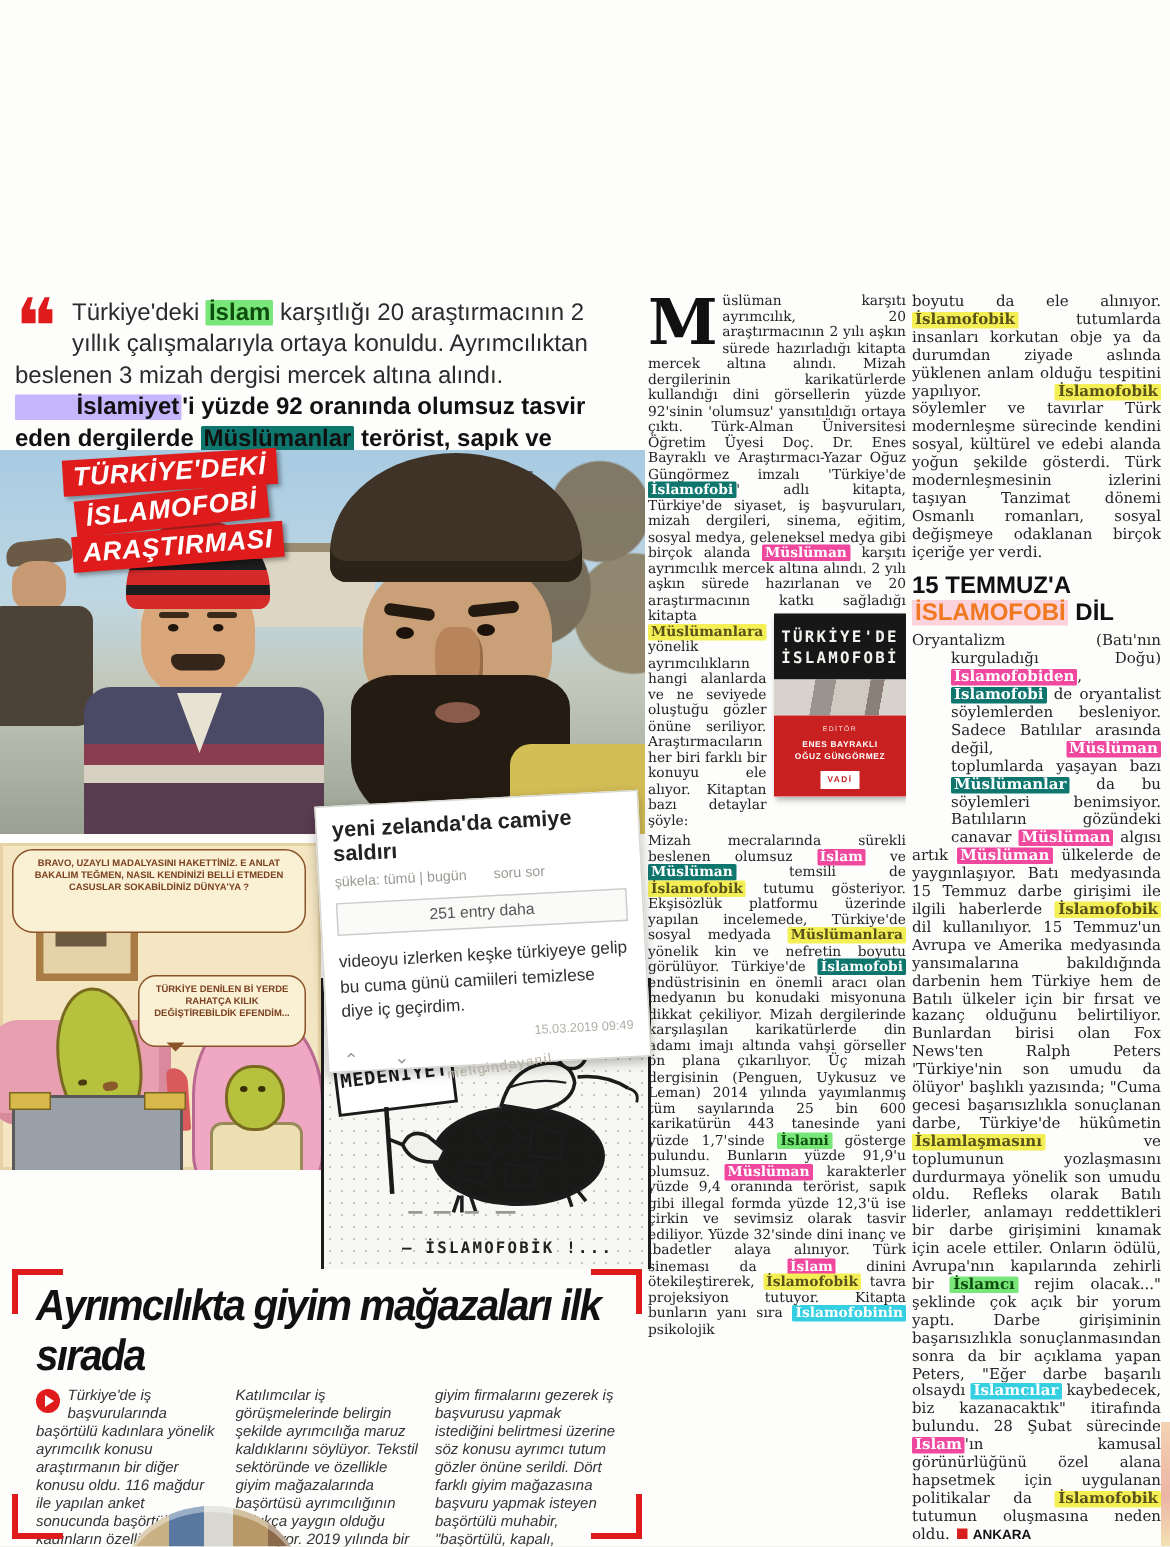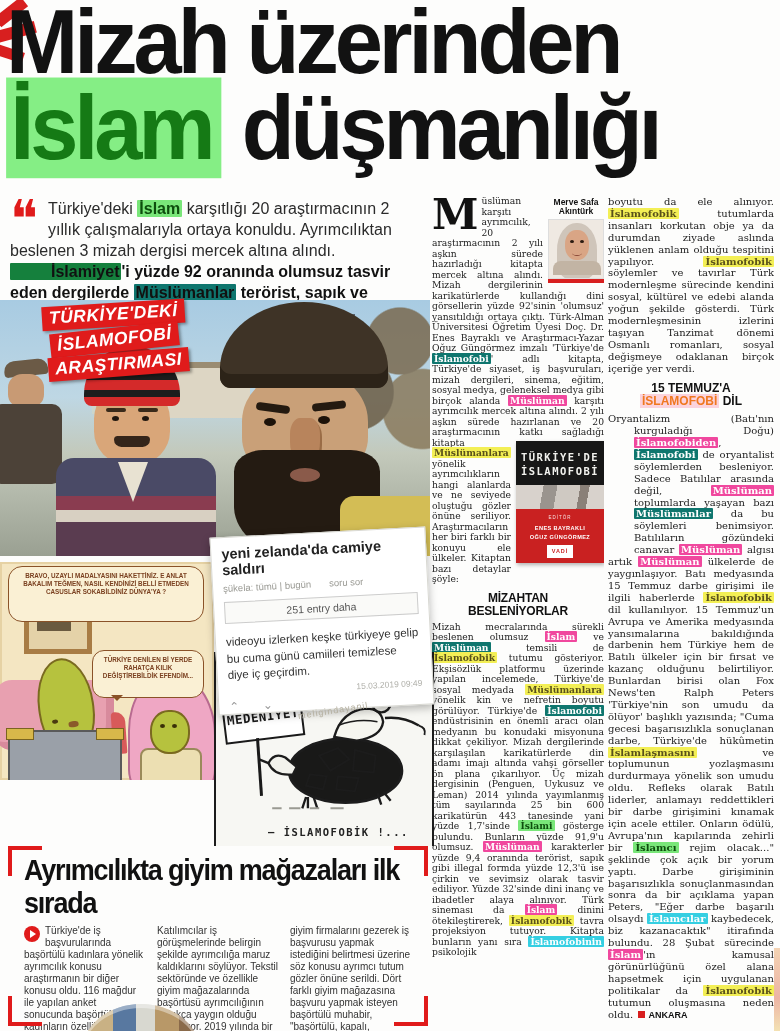--- a/index.html
+++ b/index.html
@@ -26,21 +26,21 @@
               font-family:"DejaVu Serif",serif;}
   .lede .seg-b{font-weight:bold;color:#111;}
 
   
   .hl{padding:0 2px;border-radius:1px;}
   .hl-green{background:#79e679;color:#0d4d0d;font-weight:bold;}
   .hl-pink{background:#f0489e;color:#fff;font-weight:bold;}
   .hl-orange{background:#0f766e;color:#fff;font-weight:bold;}
   .hl-yellow{background:#f3ef55;color:#59511a;font-weight:bold;}
   .hl-cyan{background:#35cfe2;color:#fff;font-weight:bold;}
-  .hl-cyan2{background:#15803d;color:#0b2f46;font-weight:bold;padding-left:41px;}
+  .hl-cyan2{background:#c4b5fd;color:#0b2f46;font-weight:bold;padding-left:41px;}
 
   
   .film-photo{position:absolute;left:0;top:300px;width:430px;height:256px;margin:0;overflow:hidden;
      background:linear-gradient(180deg,#a8cbe2 0%,#bed7e4 38%,#c3c9bb 60%,#9aa092 100%);}
   .film-photo *{position:absolute;}
   .bldg1{left:150px;top:62px;width:100px;height:50px;background:#ddd6c4;border-top:6px solid #9a8c72;}
   .bldg2{left:92px;top:76px;width:48px;height:34px;background:#ccd6cc;border-top:4px solid #8a9282;}
   .pole{left:352px;top:14px;width:3px;height:70px;background:#55606b;}
   .tree-right{right:-30px;top:-10px;width:150px;height:170px;
      background:radial-gradient(circle at 60% 30%,#7a6a50 0 22%,transparent 23%),
@@ -148,21 +148,21 @@
   .ct-sign{position:absolute;left:6px;top:26px;width:76px;height:56px;background:#fff;
      border:2.5px solid #1a1a1a;transform:rotate(-7deg);display:flex;flex-direction:column;
      align-items:center;justify-content:center;font-weight:bold;font-size:12.5px;line-height:1.15;
      color:#1a1a1a;letter-spacing:.5px;font-family:"DejaVu Sans Mono",monospace;}
   .ct-pole{position:absolute;left:42px;top:84px;width:3px;height:58px;background:#1a1a1a;transform:rotate(-4deg);}
   .ct-svg{position:absolute;left:28px;top:28px;width:188px;height:136px;}
   .ct-caption{position:absolute;left:52px;bottom:8px;font-size:10.5px;letter-spacing:1.5px;color:#222;
      font-family:"DejaVu Sans Mono",monospace;font-weight:bold;}
 
   
-  .bottom-article{position:absolute;left:8px;top:846px;width:420px;height:180px;}
+  .bottom-article{position:absolute;left:8px;top:846px;width:420px;height:180px;font-style:italic;}
   .corner{position:absolute;width:30px;height:26px;border:0 solid #e01b1b;}
   .corner.tl{left:0;top:0;border-left-width:4px;border-top-width:4px;}
   .corner.tr{right:0;top:0;border-right-width:4px;border-top-width:4px;}
   .corner.bl{left:0;bottom:0;border-left-width:4px;border-bottom-width:4px;}
   .corner.br{right:0;bottom:0;border-right-width:4px;border-bottom-width:4px;}
   .ba-headline{margin:8px 0 0 16px;font-size:27px;font-weight:800;letter-spacing:-1.2px;color:#111;
      transform:scaleY(1.08);transform-origin:left top;}
   .ba-cols{display:flex;gap:11px;margin:9px 16px 0;}
   .ba-col{width:127px;font-size:10px;line-height:1.2;color:#333;}
   .play-icon{float:left;width:16px;height:16px;background:#e01b1b;border-radius:50%;margin:1px 5px 1px 0;
@@ -180,22 +180,22 @@
   
   .col{position:absolute;top:196px;height:835px;overflow:hidden;text-align:justify;
      font-family:"DejaVu Serif",serif;color:#222;}
   .col.middle{left:432px;width:172px;font-size:9.2px;line-height:10.5px;}
   .col.right{left:608px;width:166px;font-size:10px;line-height:11.9px;}
   .col p{margin:0 0 3px;}
   .dropcap{float:left;font-size:42px;line-height:33px;font-weight:bold;padding:2px 3px 0 0;
      font-family:"DejaVu Serif",serif;color:#111;}
   .subhead{font-family:"Liberation Sans",sans-serif;font-weight:800;font-size:12px;line-height:1.1;
      text-align:center;margin:7px 8px 4px;color:#111;letter-spacing:-.2px;}
-  .sub2{font-family:"Liberation Sans",sans-serif;font-weight:800;font-size:12px;line-height:1.15;
-     text-align:center;margin:7px 0 4px;color:#111;}
+  .sub2{font-family:"Liberation Sans",sans-serif;font-weight:800;font-size:16px;line-height:1.15;
+     text-align:left;margin:7px 0 4px;color:#111;}
   .sub2-hl{color:#f07820;background:#fbd3dc;padding:0 2px;}
 
   
   .author-float{float:right;width:56px;margin:2px 0 3px 5px;font-family:"Liberation Sans",sans-serif;}
   .author-name{font-size:8.5px;font-weight:bold;text-align:center;line-height:1.1;color:#111;}
   .author-photo{position:relative;width:56px;height:60px;margin-top:2px;background:#efe9e2;overflow:hidden;
      border:1px solid #ddd;box-sizing:border-box;}
   .hijab{position:absolute;left:8px;top:3px;width:40px;height:56px;background:#cfc5ba;border-radius:48% 48% 30% 30%;}
   .aface{position:absolute;left:16px;top:10px;width:24px;height:30px;background:#d9a585;border-radius:46%;}
   .aeyes i{position:absolute;width:4px;height:3px;background:#2a1a10;border-radius:50%;display:block;}
@@ -221,29 +221,20 @@
   .wrap-spacer{float:left;width:26px;height:130px;}
 
   .sig{white-space:nowrap;font-family:"Liberation Sans",sans-serif;font-size:9px;font-weight:bold;color:#111;}
   .sq{display:inline-block;width:7px;height:7px;background:#d81f1f;margin:0 3px 0 2px;}
 </style>
 </head>
 <body>
 
 <div class="page">
 
-  <header class="masthead">
-    <div class="mast-deco">
-        <i></i>
-        <i></i>
-        <i></i>
-      </div>
-    <div class="head-line l1">Mizah üzerinden</div>
-    <div class="head-line l2"><span class="hl-headline">İslam</span><span> düşmanlığı</span></div>
-  </header>
 
   <section class="lede">
     <span class="quote-mark">❝</span><span><span>Türkiye'deki </span><span class="hl hl-green">İslam</span><span> karşıtlığı 20 araştırmacının 2 yıllık çalışmalarıyla ortaya konuldu. Ayrımcılıktan beslenen 3 mizah dergisi mercek altına alındı. </span><span class="hl hl-cyan2 seg-b">İslamiyet</span><span class="seg-b">'i yüzde 92 oranında olumsuz tasvir eden dergilerde </span><span class="hl hl-orange seg-b">Müslümanlar</span><span class="seg-b"> terörist, sapık ve sevimsiz yansıtıldı.</span><span> Bu durumun Türk sinemasında da benzer şekilde işlendiği görüldü.</span></span>
   </section>
 
   <figure class="film-photo">
     <div class="bldg1"></div>
     <div class="bldg2"></div>
     <div class="pole"></div>
     <div class="tree-right"></div>
@@ -366,42 +357,25 @@
       <div class="ba-col">
         <span>giyim firmalarını gezerek iş başvurusu yapmak istediğini belirtmesi üzerine söz konusu ayrımcı tutum gözler önüne serildi. Dört farklı giyim mağazasına başvuru yapmak isteyen başörtülü muhabir, "başörtülü, kapalı, tesettürlü eleman çalıştırılmadığı" şeklinde geri dönüşler aldı.</span>
       </div>
     </div>
   </section>
 
   <div class="chart-cut"></div>
   <div class="edge-smudge"></div>
 
   <section class="col middle">
-    <div class="author-float">
-      <div class="author-name">
-        <span>Merve Safa</span><br><span>Akıntürk</span>
-      </div>
-      <div class="author-photo">
-        <div class="hijab"></div>
-        <div class="aface"></div>
-        <div class="aeyes">
-            <i class="e1"></i>
-            <i class="e2"></i>
-          </div>
-        <div class="asmile"></div>
-        <div class="abody"></div>
-      </div>
-      <div class="author-bar"></div>
-    </div>
     <p class="bp"><span class="dropcap">M</span><span><span>üslüman karşıtı ayrımcılık, 20 araştırmacının 2 yılı aşkın sürede hazırladığı kitapta mercek altına alındı. Mizah dergilerinin karikatürlerde kullandığı dini görsellerin yüzde 92'sinin 'olumsuz' yansıtıldığı ortaya çıktı. Türk-Alman Üniversitesi Öğretim Üyesi Doç. Dr. Enes Bayraklı ve Araştırmacı-Yazar Oğuz Güngörmez imzalı 'Türkiye'de </span><span class="hl hl-orange">İslamofobi</span><span>' adlı kitapta, Türkiye'de siyaset, iş başvuruları, mizah dergileri, sinema, eğitim, sosyal medya, geleneksel medya gibi birçok alanda </span><span class="hl hl-pink">Müslüman</span><span> karşıtı ayrımcılık mercek altına alındı. 2 yılı aşkın sürede hazırlanan ve 20 araştırmacının katkı </span></span><span class="book-float">
           <span class="book-top"><span>TÜRKİYE'DE</span><br><span>İSLAMOFOBİ</span></span>
           <span class="book-band"></span>
           <span class="book-bottom"><span class="book-ed">EDİTÖR</span><span class="book-authors"><span>ENES BAYRAKLI</span><br><span>OĞUZ GÜNGÖRMEZ</span></span><span class="book-pub">VADİ</span></span>
-        </span><span><span>sağladığı kitapta </span><span class="hl hl-yellow">Müslümanlara</span><span> yönelik ayrımcılıkların hangi alanlarda ve ne seviyede oluştuğu gözler önüne seriliyor. Araştırmacıların her biri farklı bir konuyu ele ülkeler. Kitaptan bazı detaylar şöyle:</span></span></p>
-    <h3 class="subhead">MİZAHTAN BESLENİYORLAR</h3>
+        </span><span><span>sağladığı kitapta </span><span class="hl hl-yellow">Müslümanlara</span><span> yönelik ayrımcılıkların hangi alanlarda ve ne seviyede oluştuğu gözler önüne seriliyor. Araştırmacıların her biri farklı bir konuyu ele alıyor. Kitaptan bazı detaylar şöyle:</span></span></p>
     <p class="bp"><span><span>Mizah mecralarında sürekli beslenen olumsuz </span><span class="hl hl-pink">İslam</span><span> ve </span><span class="hl hl-orange">Müslüman</span><span> temsili de </span><span class="hl hl-yellow">İslamofobik</span><span> tutumu gösteriyor. Ekşisözlük platformu üzerinde yapılan incelemede, Türkiye'de sosyal medyada </span><span class="hl hl-yellow">Müslümanlara</span><span> yönelik kin ve nefretin boyutu görülüyor. Türkiye'de </span><span class="hl hl-orange">İslamofobi</span><span> endüstrisinin en önemli aracı olan medyanın bu konudaki misyonuna dikkat çekiliyor. Mizah dergilerinde karşılaşılan karikatürlerde din adamı imajı altında vahşi görseller ön plana çıkarılıyor. Üç mizah dergisinin (Penguen, Uykusuz ve Leman) 2014 yılında yayımlanmış tüm sayılarında 25 bin 600 karikatürün 443 tanesinde yani yüzde 1,7'sinde </span><span class="hl hl-green">İslami</span><span> gösterge bulundu. Bunların yüzde 91,9'u olumsuz. </span><span class="hl hl-pink">Müslüman</span><span> karakterler yüzde 9,4 oranında terörist, sapık gibi illegal formda yüzde 12,3'ü ise çirkin ve sevimsiz olarak tasvir ediliyor. Yüzde 32'sinde dini inanç ve ibadetler alaya alınıyor. Türk sineması da </span><span class="hl hl-pink">İslam</span><span> dinini ötekileştirerek, </span><span class="hl hl-yellow">İslamofobik</span><span> tavra projeksiyon tutuyor. Kitapta bunların yanı sıra </span><span class="hl hl-cyan">İslamofobinin</span><span> psikolojik</span></span></p>
   </section>
 
   <section class="col right">
     <p class="bp"><span><span>boyutu da ele alınıyor. </span><span class="hl hl-yellow">İslamofobik</span><span> tutumlarda insanları korkutan obje ya da durumdan ziyade aslında yüklenen anlam olduğu tespitini yapılıyor. </span><span class="hl hl-yellow">İslamofobik</span><span> söylemler ve tavırlar Türk modernleşme sürecinde kendini sosyal, kültürel ve edebi alanda yoğun şekilde gösterdi. Türk modernleşmesinin izlerini taşıyan Tanzimat dönemi Osmanlı romanları, sosyal değişmeye odaklanan birçok içeriğe yer verdi.</span></span></p>
     <h3 class="sub2"><span>15 TEMMUZ'A</span><br><span class="sub2-hl">İSLAMOFOBİ</span><span> DİL</span></h3>
     <p class="bp"><span><span>Oryantalizm (Batı'nın kurguladığı Doğu) </span></span><span class="wrap-spacer"></span><span><span class="hl hl-pink">İslamofobiden</span><span>, </span><span class="hl hl-orange">İslamofobi</span><span> de oryantalist söylemlerden besleniyor. Sadece Batılılar arasında değil, </span><span class="hl hl-pink">Müslüman</span><span> toplumlarda yaşayan bazı </span><span class="hl hl-orange">Müslümanlar</span><span> da bu söylemleri benimsiyor. Batılıların gözündeki canavar </span><span class="hl hl-pink">Müslüman</span><span> algısı artık </span><span class="hl hl-pink">Müslüman</span><span> ülkelerde de yaygınlaşıyor. Batı medyasında 15 Temmuz darbe girişimi ile ilgili haberlerde </span><span class="hl hl-yellow">İslamofobik</span><span> dil kullanılıyor. 15 Temmuz'un Avrupa ve Amerika medyasında yansımalarına bakıldığında darbenin hem Türkiye hem de Batılı ülkeler için bir fırsat ve kazanç olduğunu belirtiliyor. Bunlardan birisi olan Fox News'ten Ralph Peters 'Türkiye'nin son umudu da ölüyor' başlıklı yazısında; "Cuma gecesi başarısızlıkla sonuçlanan darbe, Türkiye'de hükûmetin </span><span class="hl hl-yellow">İslamlaşmasını</span><span> ve toplumunun yozlaşmasını durdurmaya yönelik son umudu oldu. Refleks olarak Batılı liderler, anlamayı reddettikleri bir darbe girişimini kınamak için acele ettiler. Onların ödülü, Avrupa'nın kapılarında zehirli bir </span><span class="hl hl-green">İslamcı</span><span> rejim olacak..." şeklinde çok açık bir yorum yaptı. Darbe girişiminin başarısızlıkla sonuçlanmasından sonra da bir açıklama yapan Peters, "Eğer darbe başarılı olsaydı </span><span class="hl hl-cyan">İslamcılar</span><span> kaybedecek, biz kazanacaktık" itirafında bulundu. 28 Şubat sürecinde </span><span class="hl hl-pink">İslam</span><span>'ın kamusal görünürlüğünü özel alana hapsetmek için uygulanan politikalar da </span><span class="hl hl-yellow">İslamofobik</span><span> tutumun oluşmasına neden oldu. </span></span><span class="sig"><span class="sq"></span><b>ANKARA</b></span></p>
   </section>
 
 </div>

